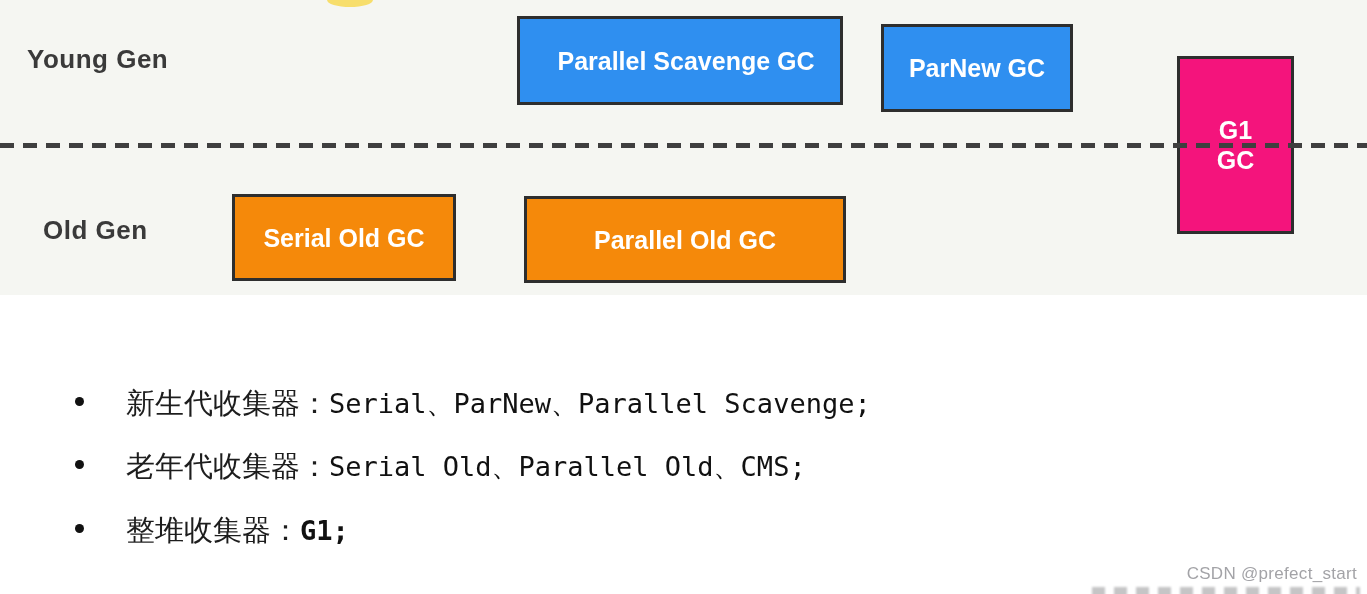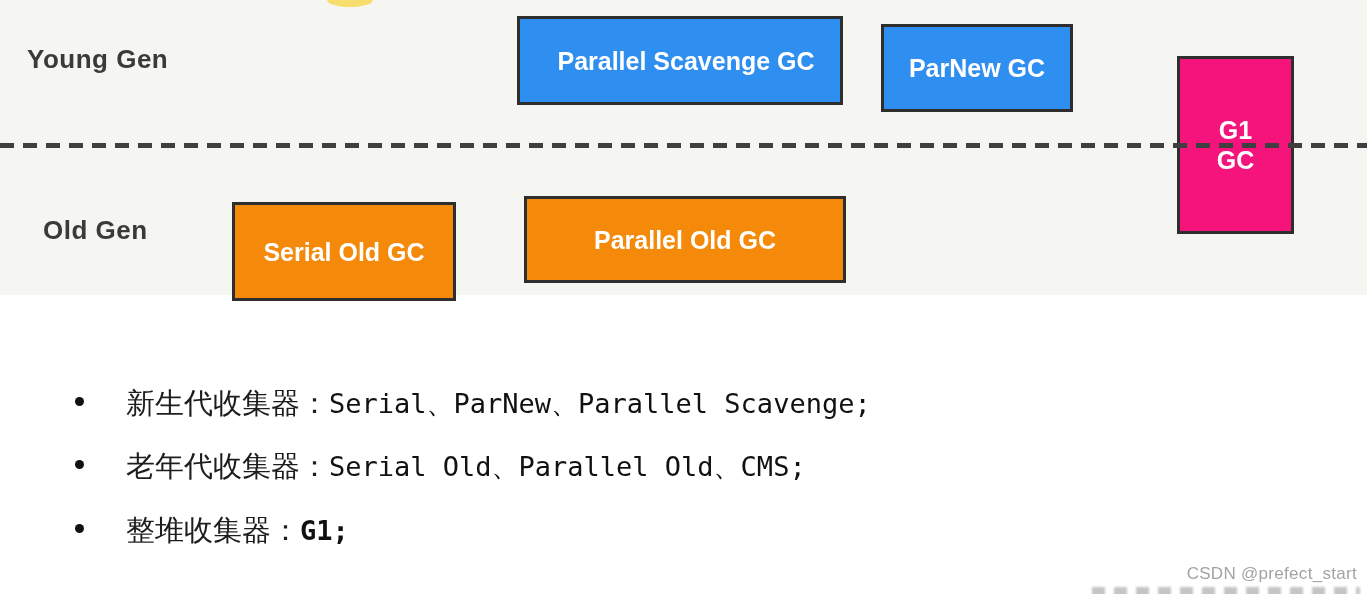--- a/index.html
+++ b/index.html
@@ -32,21 +32,21 @@
     color:#ffffff;font-weight:bold;font-size:25px;
     text-align:center;line-height:1.2;
     z-index:3;
   }
   .young-box{background:var(--young,#2f8ff0);}
   .old-box{background:var(--old,#f5890a);}
   .g1-box{background:var(--g1,#f4147c);z-index:4;flex-direction:column;}
   .b-serial{left:232px;top:16px;width:224px;height:89px;}
   .b-ps{left:517px;top:16px;width:326px;height:89px;padding-left:12px;}
   .b-parnew{left:881px;top:24px;width:192px;height:88px;}
-  .b-serialold{left:232px;top:202px;width:224px;height:99px;}
+  .b-serialold{left:232px;top:194px;width:224px;height:87px;}
   .b-parallelold{left:524px;top:196px;width:322px;height:87px;}
   .b-cms{left:867px;top:196px;width:220px;height:87px;}
   .b-g1{left:1177px;top:56px;width:117px;height:178px;}
   .g1-box span{display:block;}
   .dashed-line{
     position:absolute;left:0;top:143px;
     width:1367px;height:5px;
     background:repeating-linear-gradient(90deg,
       var(--dash,#3f3f3f) 0 14px, transparent 14px 23px);
     z-index:6;

